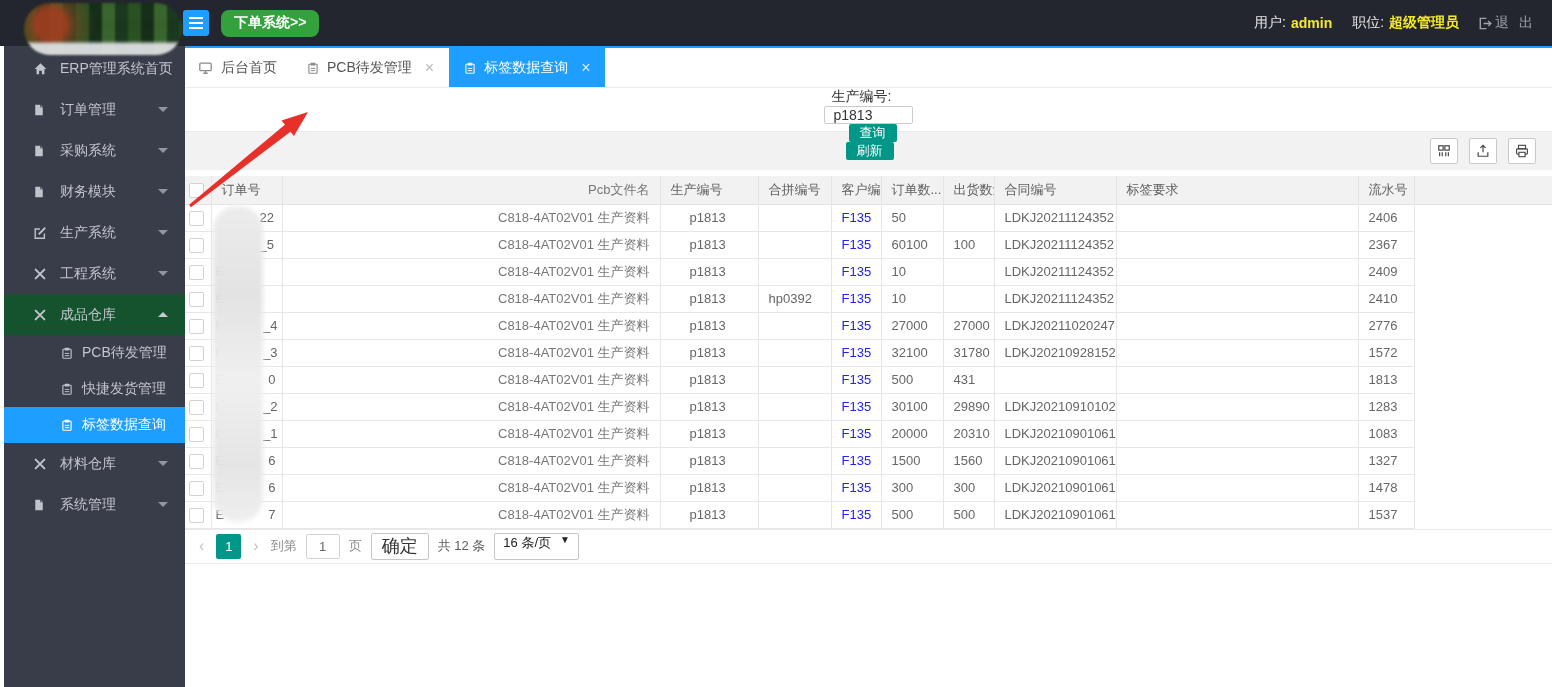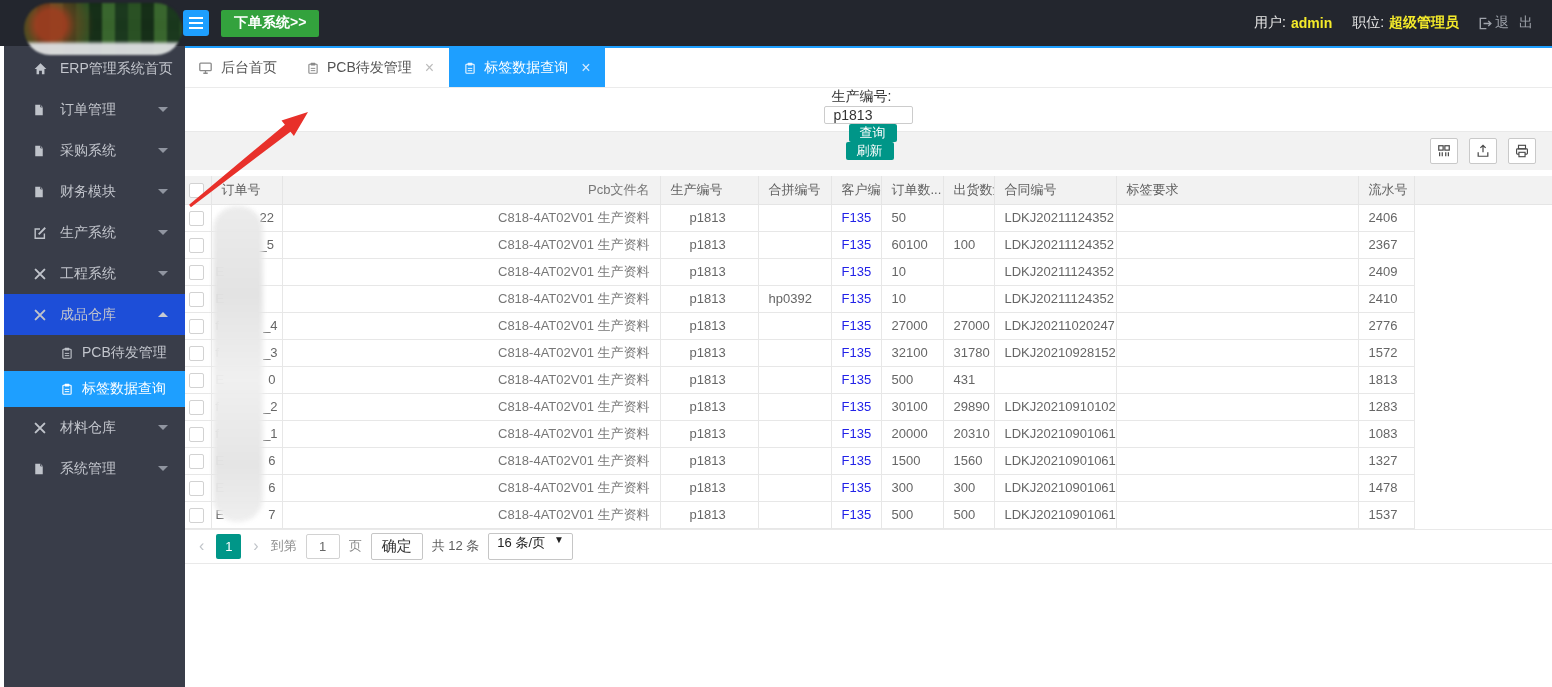--- a/index.html
+++ b/index.html
@@ -13,34 +13,34 @@
     --accent:#1E9FFF; --teal:#009688; --green:#33A23D;
     --yellow:#F4EA2A; --link:#2222E8; --red:#E8302A;
   }
 
   
   .topbar{ height:46px; background:#23262E; display:flex; align-items:center; position:relative; z-index:5; }
   .hamburger{ width:26px;height:26px; margin-left:183px; background:var(--accent); border-radius:3px;
     display:flex;align-items:center;justify-content:center; cursor:pointer; flex:0 0 auto;}
   .hamburger .bars{ width:14px;height:2px;background:#fff; box-shadow:0 -5px 0 #fff, 0 5px 0 #fff; }
   .order-btn{ margin-left:12px; height:27px; padding:0 13px; background:var(--green); color:#fff;
-    border:none; border-radius:2px; font-size:14px; font-weight:bold; cursor:pointer;}
+    border:none; border-radius:8px; font-size:14px; font-weight:bold; cursor:pointer;}
   .top-right{ margin-left:auto; margin-right:16px; display:flex; align-items:center; color:#E6E6E6; font-size:14px;}
   .top-right .pair{ display:flex; align-items:center; gap:5px; }
   .top-right .sep{ width:20px; }
   .yellow{ color:var(--yellow); font-weight:bold; }
   .logout{ display:flex; align-items:center; gap:3px; margin-left:18px; color:#9FA3AB; cursor:pointer; letter-spacing:3px;}
   .logout svg{ color:#9FA3AB; }
 
   
   .sidebar{ position:absolute; left:4px; top:46px; width:181px; height:641px; background:#393D49;
     color:#C2C5CC; font-size:14px; z-index:2; padding-top:2px;}
   .s-item{ height:41px; display:flex; align-items:center; padding-left:29px; position:relative; cursor:pointer;}
   .s-item .micon{ width:17px; margin-right:10px; display:flex; align-items:center; color:#BFC3CA; }
-  .s-item.open{ background:#1d4ed8;font-family:Liberation Mono, monospace; }
+  .s-item.open{ background:#14532d;font-family:Liberation Mono, monospace; }
   .chev{ position:absolute; right:17px; width:0; height:0;
     border-left:5px solid transparent; border-right:5px solid transparent; }
   .chev.down{ border-top:5px solid #9095A0; }
   .chev.up{ border-bottom:5px solid #C6CAD1; }
   .sub-item{ height:36px; display:flex; align-items:center; padding-left:57px; gap:9px; cursor:pointer; color:#C2C5CC;}
   .sub-item .micon{ display:flex; align-items:center; color:#BFC3CA;}
   .sub-item.active{ background:var(--accent); color:#fff; }
   .sub-item.active .micon{ color:#fff; }
 
   
@@ -87,21 +87,21 @@
   .ord-sp{ display:inline-block; width:44px; }
 
   .pagination{ height:35px; display:flex; align-items:center; gap:9px; padding-left:13px;
     border-top:1px solid #E9E9E9; border-bottom:1px solid #E9E9E9; color:#8D8D8D; font-size:13px; }
   .pg-arrow{ color:#C0C4C9; font-size:16px; cursor:pointer; padding:0 3px;}
   .pg-cur{ min-width:25px; height:25px; background:var(--teal); color:#fff; border-radius:2px;
     display:flex; align-items:center; justify-content:center; cursor:pointer;}
   .pg-input{ width:34px; height:25px; border:1px solid #D2D2D2; border-radius:2px; text-align:center;
     color:#666; font-size:13px; font-family:inherit; outline:none;}
   .pg-btn{ height:27px; padding:0 10px; background:#fff; border:1px solid #C6C6C6; border-radius:2px;
-    color:#333; font-size:15px; cursor:pointer; font-family:inherit;}
+    color:#333; font-size:18px; cursor:pointer; font-family:inherit;}
   .pg-total{ color:#5D5D5D; }
   .pg-select{ height:27px; border:1px solid #C6C6C6; border-radius:2px; background:#fff; display:flex;
     padding:0 8px; gap:9px; color:#222; cursor:pointer;}
   .pg-select .dd{ font-size:10px; color:#222; }
 
   
   .logo-blur{ position:absolute; left:24px; top:3px; width:158px; height:52px; border-radius:26px; z-index:6;
     background-color:#1D3A1E;
     background-image:
       linear-gradient(to bottom, rgba(0,0,0,0) 72%, rgba(222,224,226,0.95) 80%),
@@ -212,20 +212,30 @@
     </div>
     <div class="sub-item">
       <span class="micon">
         <svg viewBox="0 0 16 16" width="12" height="14">
           <rect x="2.5" y="3" width="11" height="12" rx="1" fill="none" stroke="currentColor" stroke-width="1.5"></rect>
           <rect x="5" y="1" width="6" height="3.5" rx="0.5" fill="currentColor"></rect>
           <path d="M5 8.5h6M5 11.5h6" stroke="currentColor" stroke-width="1.3"></path>
         </svg>
       </span>
       <span>PCB待发管理</span>
+    </div>
+    <div class="sub-item">
+      <span class="micon">
+        <svg viewBox="0 0 16 16" width="12" height="14">
+          <rect x="2.5" y="3" width="11" height="12" rx="1" fill="none" stroke="currentColor" stroke-width="1.5"></rect>
+          <rect x="5" y="1" width="6" height="3.5" rx="0.5" fill="currentColor"></rect>
+          <path d="M5 8.5h6M5 11.5h6" stroke="currentColor" stroke-width="1.3"></path>
+        </svg>
+      </span>
+      <span>快捷发货管理</span>
     </div>
     <div class="sub-item active">
       <span class="micon">
         <svg viewBox="0 0 16 16" width="12" height="14">
           <rect x="2.5" y="3" width="11" height="12" rx="1" fill="none" stroke="currentColor" stroke-width="1.5"></rect>
           <rect x="5" y="1" width="6" height="3.5" rx="0.5" fill="currentColor"></rect>
           <path d="M5 8.5h6M5 11.5h6" stroke="currentColor" stroke-width="1.3"></path>
         </svg>
       </span>
       <span>标签数据查询</span>

